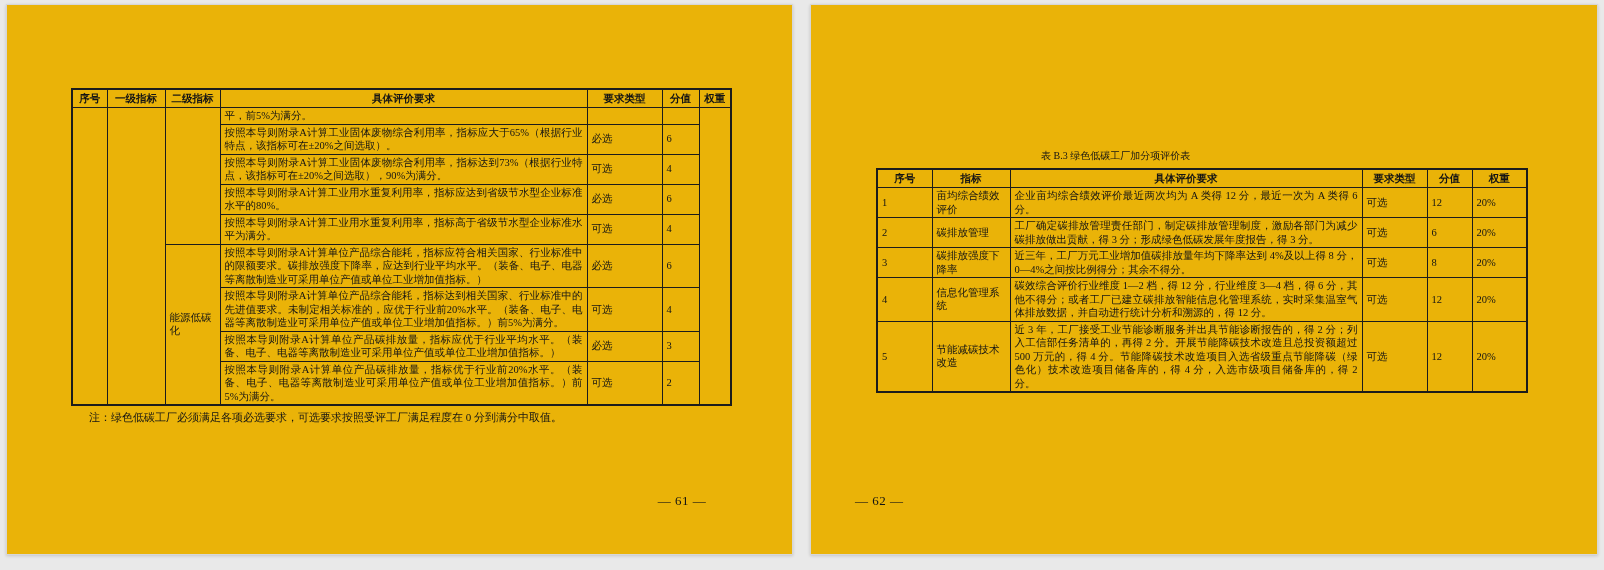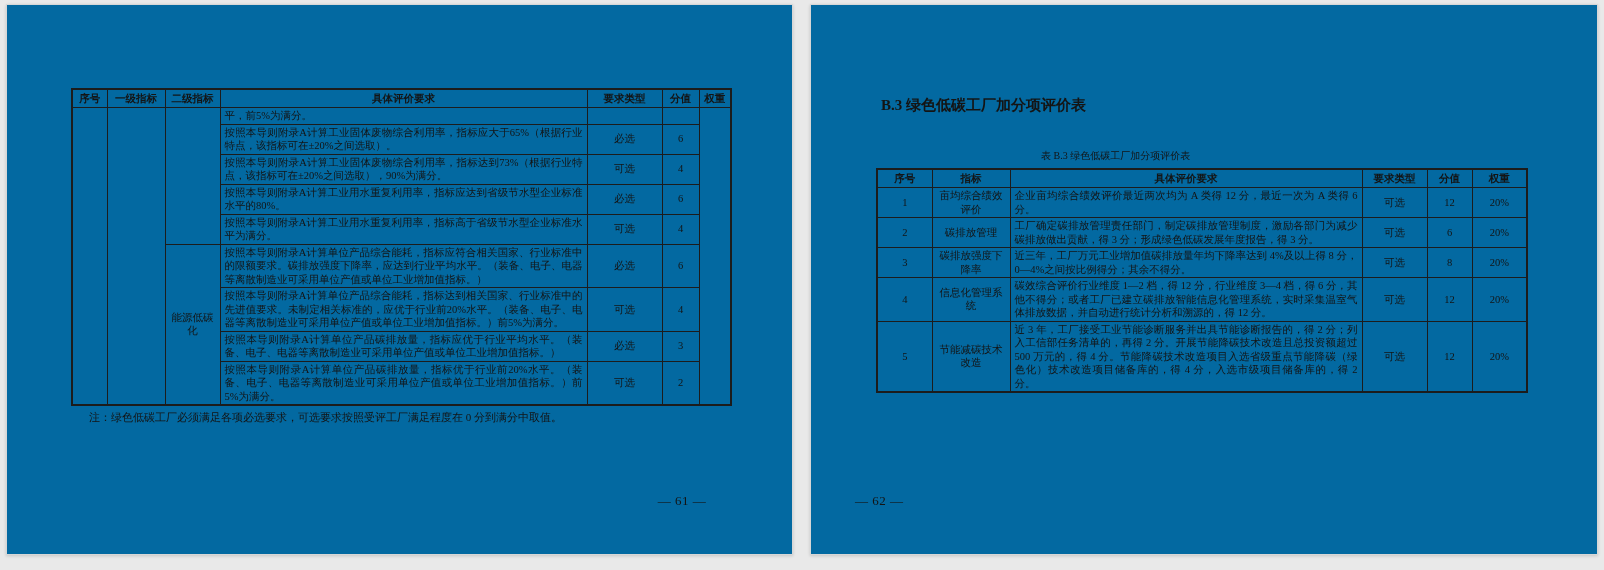--- a/index.html
+++ b/index.html
@@ -6,21 +6,21 @@
   body {
     width:1604px; height:570px;
     background:#e9e9e9;
     position:relative;
     overflow:hidden;
     font-family:"Liberation Serif","DejaVu Serif",serif;
     color:#141414;
   }
   .page {
     position:absolute; top:4px; height:551px;
-    background:#0369a1;
+    background:#eab308;
     border:1px solid #d7d7d7;
     box-shadow:0 1px 3px rgba(0,0,0,0.16);
     box-sizing:border-box;
   }
   #page-61 { left:6px;   width:787px; }
   #page-62 { left:810px; width:788px; }
 
   .tbl {
     position:absolute;
     border-collapse:collapse;
@@ -38,21 +38,21 @@
   .tbl th {
     font-weight:bold;
     text-align:center;
     padding:2px 1px;
     line-height:13px;
   }
   .req {
     text-align:justify;
     text-justify:inter-character;
   }
-  .ctr { text-align:center; padding:1px 1px; }
+  .ctr { padding:1px 1px; }
 
   #tbl61 { left:64px; top:83px;  width:659px; }
   #tbl62 { left:65px; top:163px; width:650px; }
 
   .note {
     position:absolute; left:82px; top:405px;
     font-size:11px; line-height:14px;
     width:620px;
   }
   .page-number {
@@ -159,21 +159,20 @@
       </tr>
     </tbody>
   </table>
 
   <div class="note">注：绿色低碳工厂必须满足各项必选要求，可选要求按照受评工厂满足程度在 0 分到满分中取值。</div>
   <div class="page-number" id="pn61">— 61 —</div>
 </div>
 
 <div class="page" id="page-62">
 
-  <div class="heading-b3">B.3 绿色低碳工厂加分项评价表</div>
   <div class="tbl-caption">表 B.3 绿色低碳工厂加分项评价表</div>
 
   <table class="tbl" id="tbl62">
     <colgroup>
       <col style="width:55px">
         <col style="width:78px">
         <col style="width:352px">
       <col style="width:65px">
         <col style="width:45px">
         <col style="width:55px">

